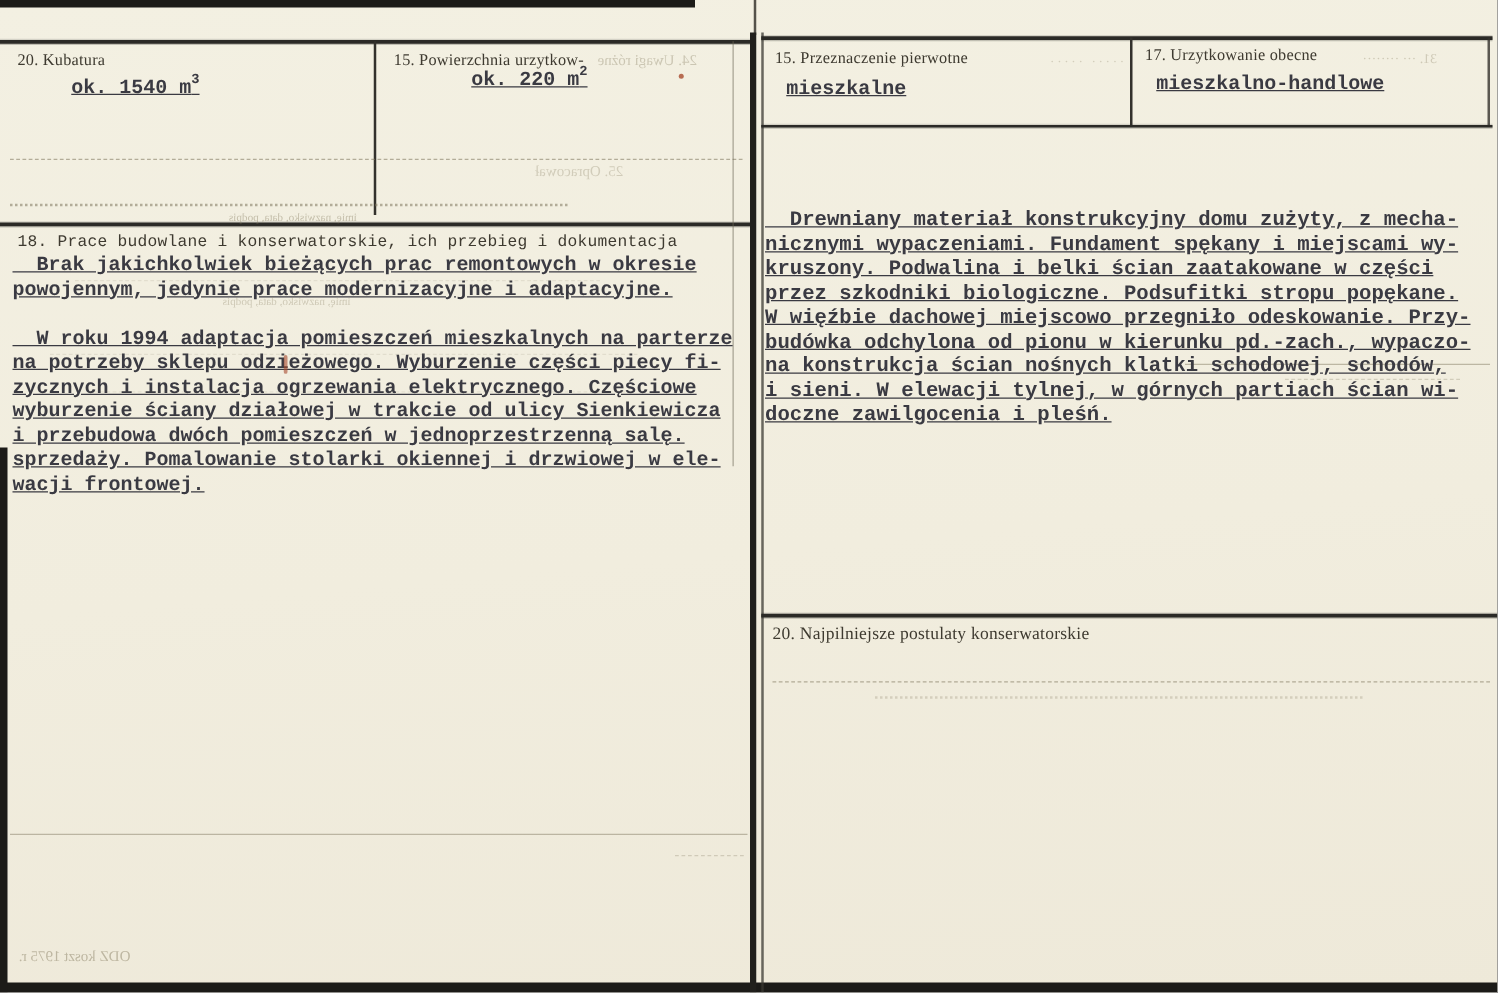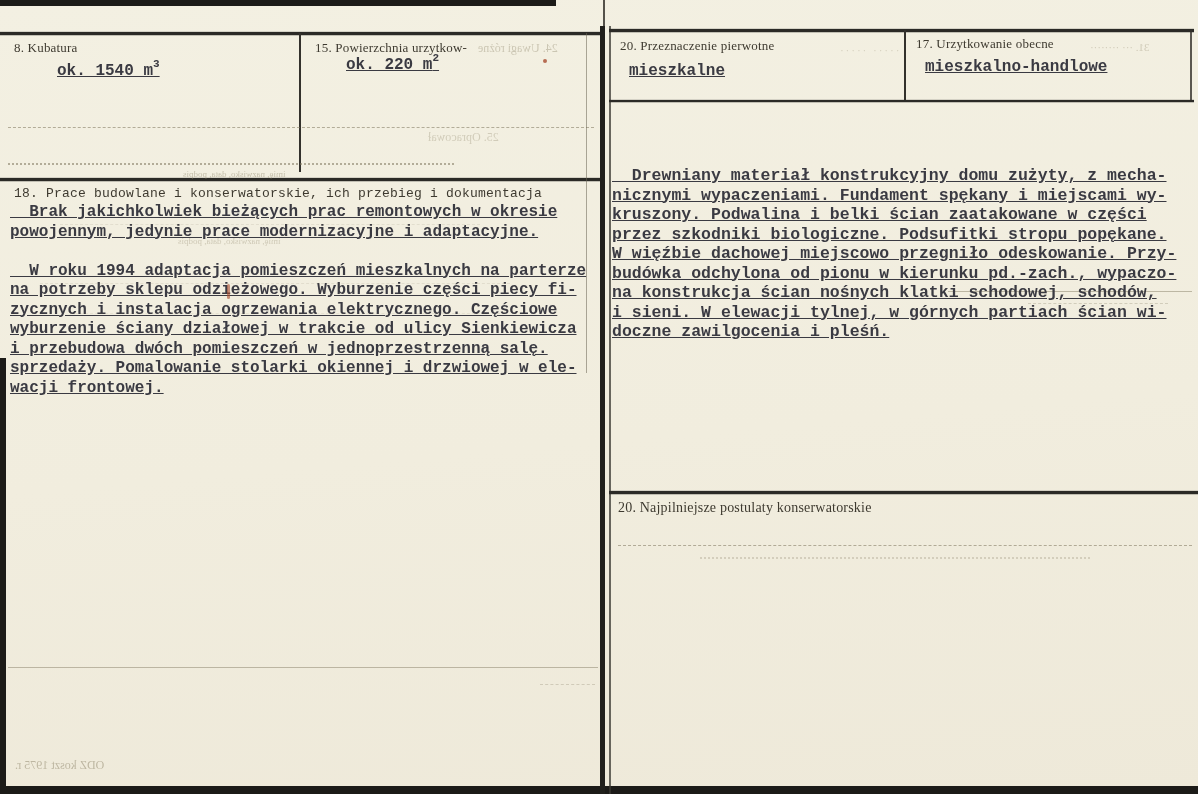--- a/index.html
+++ b/index.html
@@ -78,27 +78,27 @@
   <div class="abs vline" style="left:1190px;top:30px;width:2px;height:71px;opacity:.8;"></div>
   <div class="abs hline rough" style="left:609px;top:100px;width:585px;height:2px;"></div>
 
   <div class="abs faintline" style="left:948px;top:291px;width:244px;height:0;"></div>
   <div class="abs dashline" style="left:1028px;top:303px;width:140px;height:0;opacity:.5;"></div>
 
   <div class="abs hline rough" style="left:609px;top:491px;width:589px;height:3px;"></div>
   <div class="abs dashline" style="left:618px;top:545px;width:574px;height:0;"></div>
   <div class="abs dotline" style="left:700px;top:557px;width:390px;height:0;opacity:.45;"></div>
 
-  <div class="abs label" style="left:14px;top:40px;">8. Kubatura</div>
+  <div class="abs label" style="left:14px;top:40px;">20. Kubatura</div>
   <div class="abs type val" style="left:57px;top:60px;"><span>ok. 1540 m</span><sup>3</sup></div>
 
   <div class="abs label" style="left:315px;top:40px;">15. Powierzchnia urzytkow-</div>
-  <div class="abs type val" style="left:346px;top:54px;"><span>ok. 220 m</span><sup>2</sup></div>
+  <div class="abs type val" style="left:377px;top:54px;"><span>ok. 220 m</span><sup>2</sup></div>
 
-  <div class="abs label" style="left:620px;top:38px;">20. Przeznaczenie pierwotne</div>
+  <div class="abs label" style="left:620px;top:38px;">15. Przeznaczenie pierwotne</div>
   <div class="abs type val" style="left:629px;top:62px;">mieszkalne</div>
 
   <div class="abs label" style="left:916px;top:36px;">17. Urzytkowanie obecne</div>
   <div class="abs type val" style="left:925px;top:58px;">mieszkalno-handlowe</div>
 
   <div class="abs label" style="left:14px;top:186px;font-family:Liberation Mono, monospace;">18. Prace budowlane i konserwatorskie, ich przebieg i dokumentacja</div>
   <div class="abs type para" style="left:10px;top:203px;width:608px;">  Brak jakichkolwiek bieżących prac remontowych w okresie
 powojennym, jedynie prace modernizacyjne i adaptacyjne.
 
   W roku 1994 adaptacja pomieszczeń mieszkalnych na parterze

